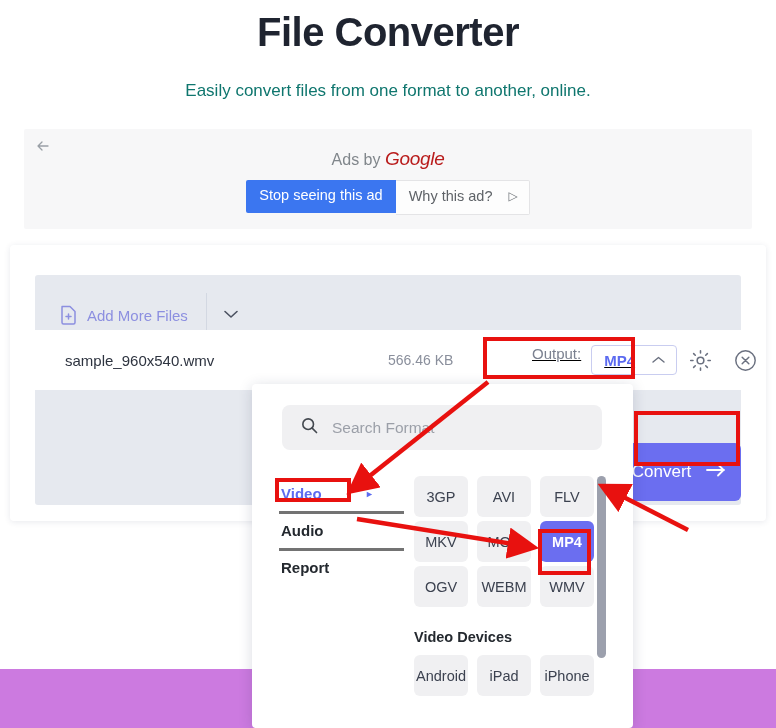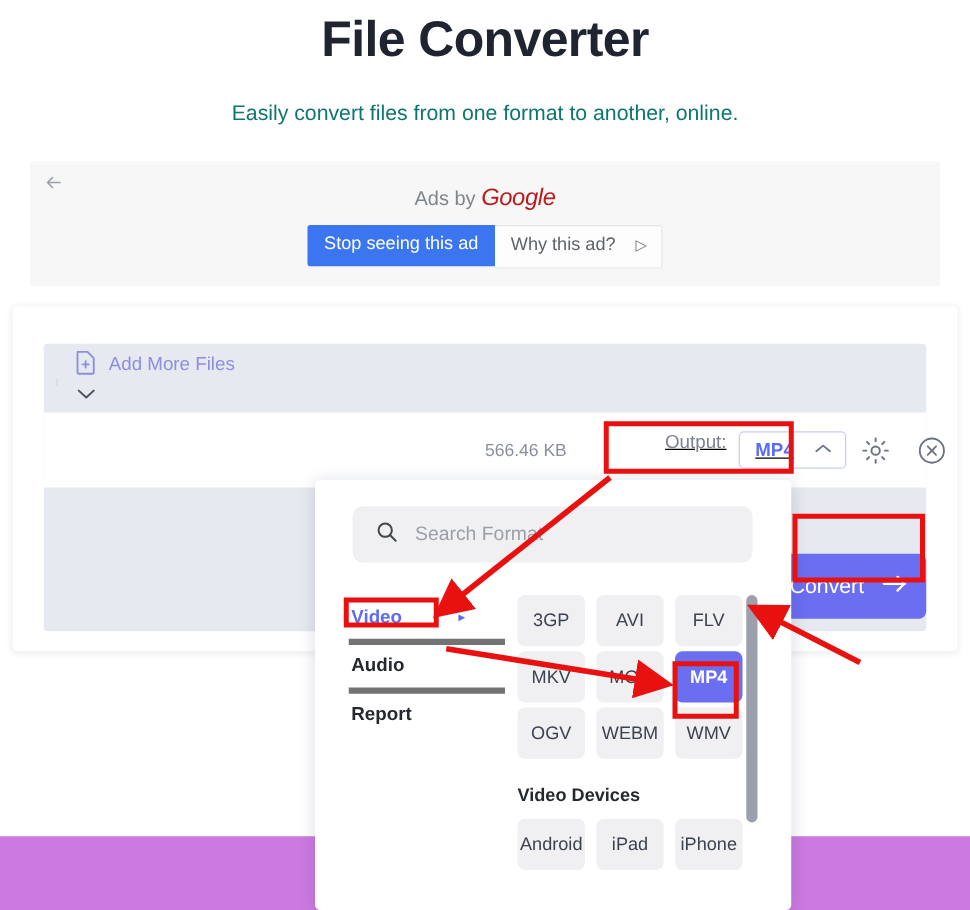--- a/index.html
+++ b/index.html
@@ -73,22 +73,22 @@
     box-shadow: 0 1px 6px rgba(30,40,80,0.10);
   }
   .card-inner {
     position: absolute; left: 25px; top: 30px;
     width: 706px; height: 230px;
     background: #e6e9ef;
     border-radius: 3px;
   }
   
   .addmore-wrap {
-    position: absolute; left: 10px; top: 4px;
-    display: flex; height: 45px; flex-direction: column;
+    position: absolute; left: 10px; top: 18px;
+    display: flex; height: 45px;
   }
   .btn-add-more {
     display: flex; align-items: center; gap: 9px;
     padding: 0 18px 0 14px; height: 45px;
     background: #e6e9ef; border: none; cursor: pointer;
     font-family: "Liberation Sans", sans-serif;
   }
   .btn-add-more .lbl { color: #8c8fe0; font-size: 15px; }
   .addmore-divider { width: 1px; background: #d3d8e2; height: 45px; }
   .btn-add-more-caret {
@@ -116,21 +116,21 @@
     padding: 5px 10px 5px 12px; cursor: pointer; background: #fff;
   }
   .output-select .val { color: #5c6bf0; font-weight: 700; font-size: 15px; }
   .icon-btn { cursor: pointer; display: flex; align-items: center; justify-content: center; }
   .gear-btn { position: absolute; left: 653px; }
   .close-btn { position: absolute; left: 698px; }
 
   
   .btn-convert {
     position: absolute; left: 583px; top: 168px;
-    width: 123px; height: 52px;
+    width: 123px; height: 58px;
     background: #6b6ef0; border: none; border-radius: 6px;
     color: #ffffff; font-size: 17px;
     font-family: "Liberation Sans", sans-serif;
     display: flex; align-items: center; justify-content: center; gap: 14px;
     cursor: pointer;
   }
 
   
   .format-dropdown {
     position: absolute; left: 252px; top: 384px;
@@ -151,21 +151,21 @@
     font-family: "Liberation Sans", sans-serif;
     font-size: 15.5px; color: #2e3440; width: 250px;
   }
   .search-box input::placeholder { color: #9b9fa8; }
 
   .cat-list { position: absolute; left: 27px; top: 93px; width: 125px; }
   .cat-item {
     padding: 8px 2px 9px 2px; font-size: 15px; font-weight: 700;
     color: #24292f; cursor: pointer;
     display: flex; align-items: center; justify-content: space-between;
-    border-bottom: 5px solid #737373;
+    border-bottom: 3px solid #737373;
   }
   .cat-item.active { color: #5c6bf0; }
   .cat-item .caret { font-size: 9px; color: #5c6bf0; padding-right: 28px; }
   .cat-item:last-child { border-bottom: none; }
 
   .fmt-area { position: absolute; left: 162px; top: 92px; width: 190px; }
   .fmt-grid { display: grid; grid-template-columns: repeat(3, 54px); gap: 4px 9px; }
   .fmt-btn {
     height: 41px; background: #f0f0f2; border: none; border-radius: 6px;
     font-family: "Liberation Sans", sans-serif;
@@ -249,20 +249,21 @@
         <span>Convert</span>
         <span>
           <svg width="22" height="16" viewBox="0 0 22 16" fill="none" stroke="#ffffff" stroke-width="1.8">
             <path d="M2 8h17M13 2.5 18.5 8 13 13.5" stroke-linecap="round" stroke-linejoin="round"></path>
           </svg>
         </span>
       </button>
     </div>
 
     <div class="file-row">
+      <span class="file-name">sample_960x540.wmv</span>
       <span class="file-size">566.46 KB</span>
 
       <div class="output-group">
         <span class="output-label">Output:</span>
         <div class="output-select">
           <span class="val">MP4</span>
           <span>
             <svg width="15" height="10" viewBox="0 0 15 10" fill="none" stroke="#6b7180" stroke-width="1.4">
               <path d="M2 7 L7.5 2.5 L13 7" stroke-linecap="round" stroke-linejoin="round"></path>
             </svg>

